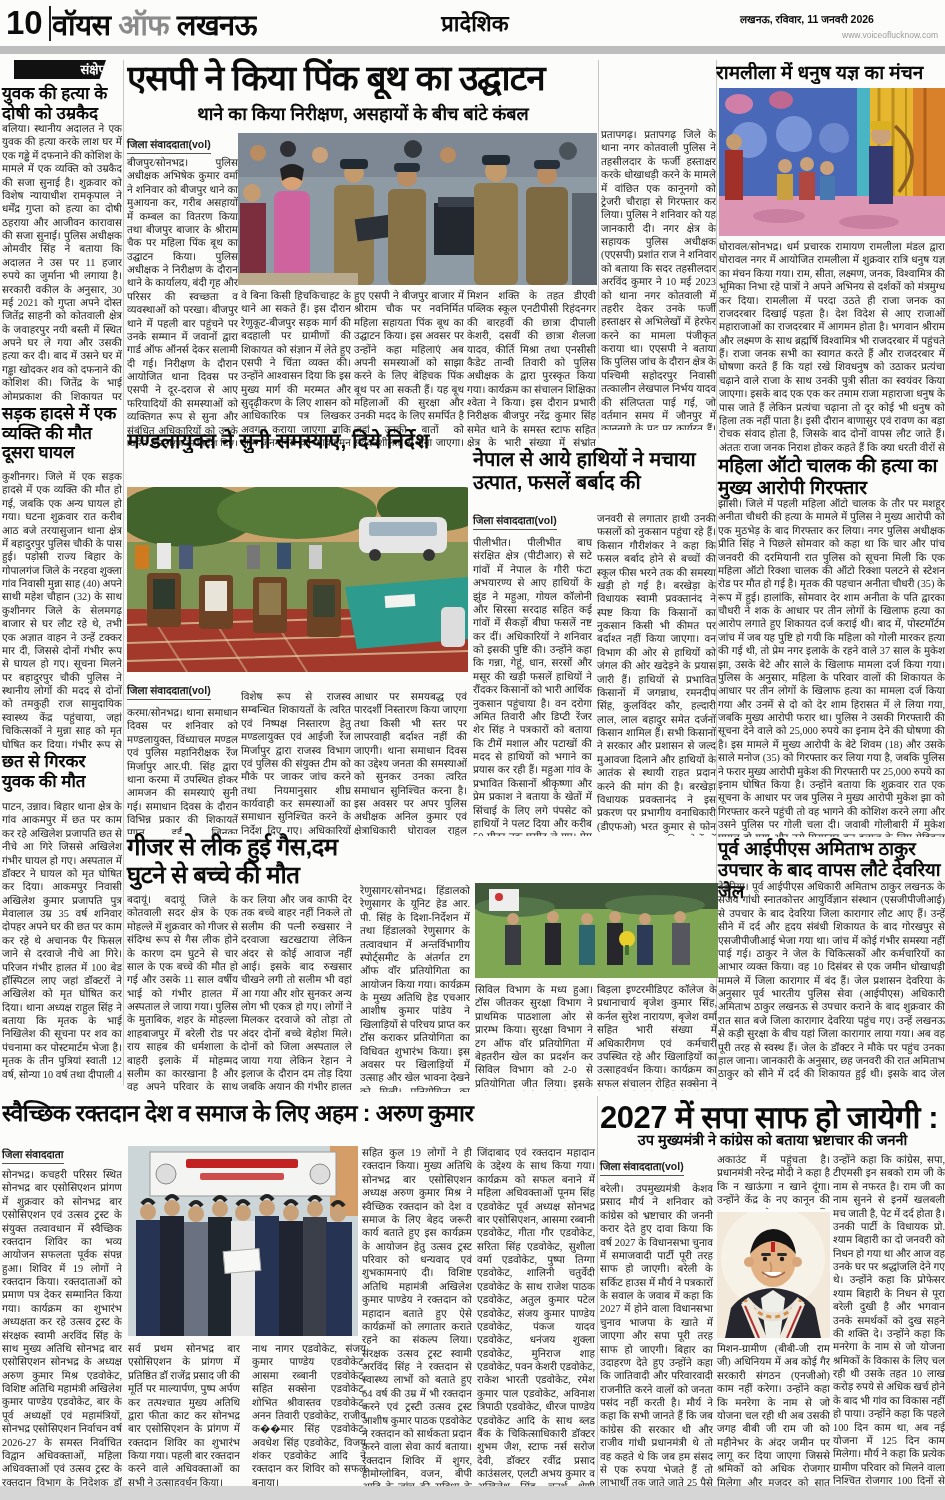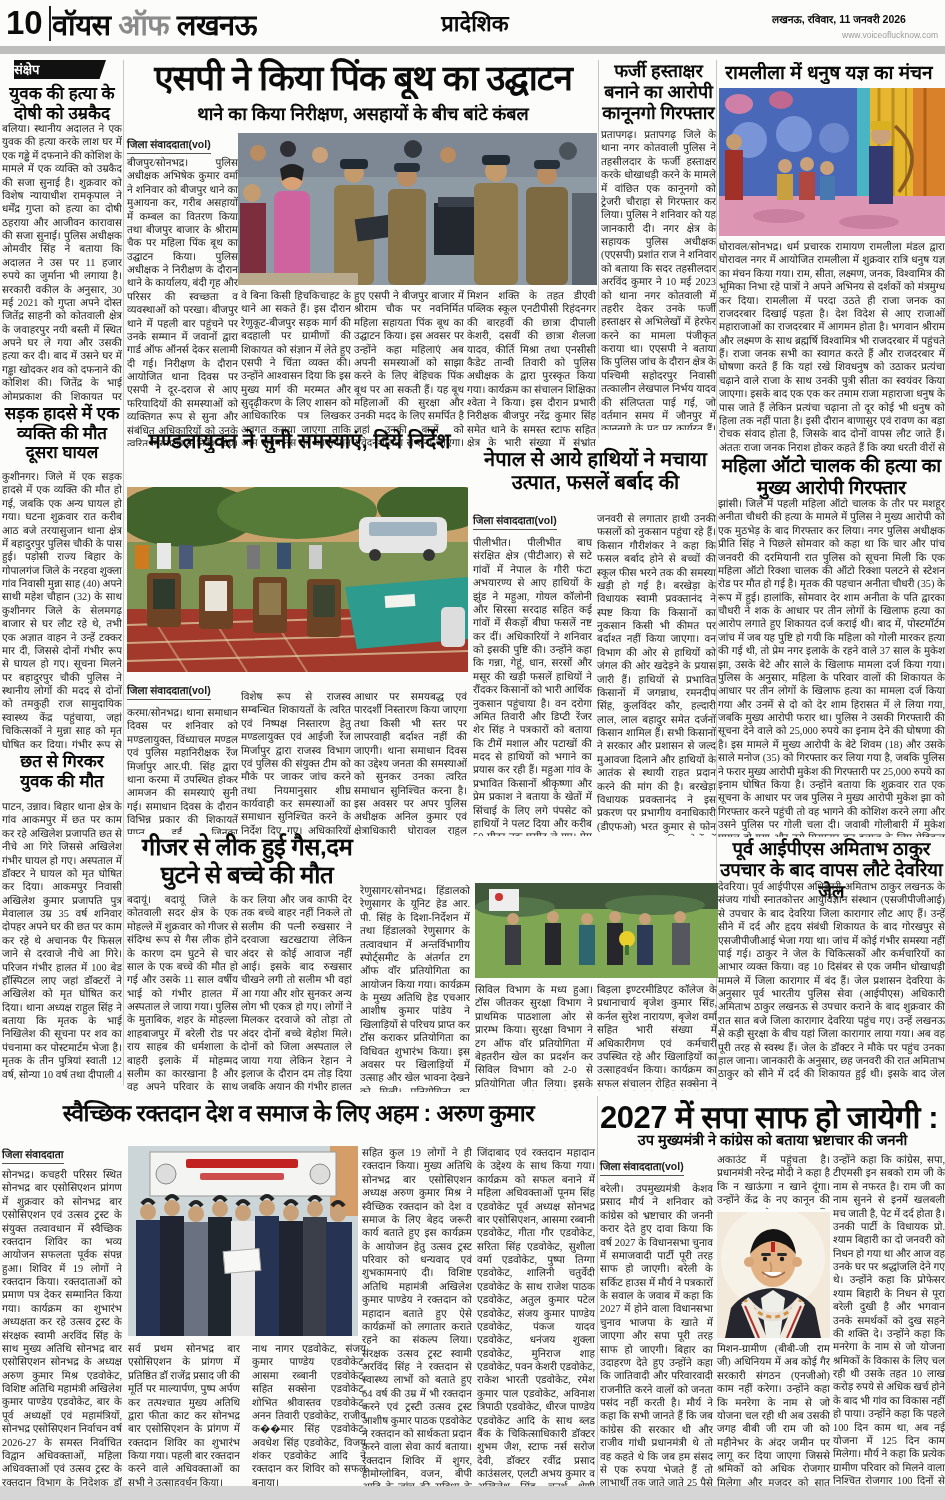--- a/index.html
+++ b/index.html
@@ -1,52 +1,52 @@
 <!DOCTYPE html>
 <html><head>
 <meta charset="utf-8">
 <style>
   html,body{margin:0;padding:0;background:#ffffff;}
   #page{position:relative;width:945px;height:1500px;background:#fcfcfa;overflow:hidden;
         font-family:"Liberation Serif",serif;color:#1c1c1c;}
   .abs{position:absolute;}
   .body-col{font-size:10.3px;line-height:1.3;text-align:justify;overflow:hidden;
             word-break:break-word;color:#222;}
-  .hl{font-family:"Liberation Sans",sans-serif;font-weight:700;color:#0c0c0c;line-height:1.16;text-align:center;}
+  .hl{font-family:"Liberation Sans",sans-serif;font-weight:700;color:#0c0c0c;line-height:1.16;}
   .nowrap{white-space:nowrap;overflow:hidden;}
   .byline{font-size:10.5px;font-weight:700;font-family:"Liberation Sans",sans-serif;
           border-bottom:1.5px solid #555;padding-bottom:2px;display:inline-block;}
   .vrule{position:absolute;width:1px;background:#c6c6c6;}
   .photo{position:absolute;overflow:hidden;background:#dddddd;}
   .photo svg{display:block;}
   .graybar{position:absolute;left:0;width:945px;background:#bdbdbd;}
 </style>
 </head>
 <body>
 
 <div id="page">
 
   <div class="abs hl" style="left:6px;top:6px;font-size:33px;border-right:2px solid #222;padding-right:6px;line-height:1.05;">10</div>
   <div class="abs hl nowrap" style="left:52px;top:9px;font-size:29px;letter-spacing:-0.5px;">
     <span>वॉयस</span>
     <span style="color:#8a8a8a;">ऑफ</span>
     <span>लखनऊ</span>
   </div>
   <div class="abs hl" style="left:380px;top:11px;width:190px;text-align:center;font-size:22px;">प्रादेशिक</div>
-  <div class="abs hl" style="left:740px;top:13px;width:198px;text-align:center;font-size:10.5px;">लखनऊ, रविवार, 11 जनवरी 2026</div>
+  <div class="abs hl" style="left:740px;top:13px;width:198px;text-align:left;font-size:10.5px;">लखनऊ, रविवार, 11 जनवरी 2026</div>
   <div class="abs" style="left:740px;top:30px;width:198px;text-align:right;font-size:8.5px;color:#9a9a9a;font-family:'Liberation Sans',sans-serif;">www.voiceoflucknow.com</div>
   <div class="graybar" style="top:46px;height:8px;"></div>
 
   <div class="vrule" style="left:123px;top:60px;height:1026px;"></div>
   <div class="vrule" style="left:598px;top:60px;height:378px;"></div>
   <div class="vrule" style="left:716px;top:60px;height:1030px;"></div>
   <div class="vrule" style="left:597px;top:1096px;height:390px;"></div>
 
   <div class="abs" style="left:14px;top:60px;width:92px;height:19px;background:#111;clip-path:polygon(0 0,100% 0,93% 100%,0 100%);">
-    <div class="hl" style="color:#fff;font-size:13px;text-align:left;line-height:19px;">संक्षेप</div>
+    <div class="hl" style="color:#fff;font-size:13px;text-align:right;line-height:19px;">संक्षेप</div>
   </div>
   <div class="abs hl" style="left:2px;top:84px;width:120px;font-size:17px;">युवक की हत्या के दोषी को उम्रकैद</div>
   <div class="abs body-col" style="left:2px;top:122px;width:120px;height:278px;">बलिया। स्थानीय अदालत ने एक युवक की हत्या करके लाश घर में एक गड्ढे में दफनाने की कोशिश के मामले में एक व्यक्ति को उम्रकैद की सजा सुनाई है। शुक्रवार को विशेष न्यायाधीश रामकृपाल ने धर्मेंद्र गुप्ता को हत्या का दोषी ठहराया और आजीवन कारावास की सजा सुनाई। पुलिस अधीक्षक ओमवीर सिंह ने बताया कि अदालत ने उस पर 11 हजार रुपये का जुर्माना भी लगाया है। सरकारी वकील के अनुसार, 30 मई 2021 को गुप्ता अपने दोस्त जितेंद्र साहनी को कोतवाली क्षेत्र के जवाहरपुर नयी बस्ती में स्थित अपने घर ले गया और उसकी हत्या कर दी। बाद में उसने घर में गड्ढा खोदकर शव को दफनाने की कोशिश की। जितेंद्र के भाई ओमप्रकाश की शिकायत पर पुलिस ने गुप्ता के खिलाफ हत्या और बंधक बनाने का मामला दर्ज किया। जांच के बाद पुलिस ने अदालत में आरोप पत्र दाखिल किया था।</div>
   <div class="abs hl" style="left:2px;top:404px;width:120px;font-size:17px;">सड़क हादसे में एक व्यक्ति की मौत दूसरा घायल</div>
   <div class="abs body-col" style="left:2px;top:470px;width:120px;height:278px;">कुशीनगर। जिले में एक सड़क हादसे में एक व्यक्ति की मौत हो गई, जबकि एक अन्य घायल हो गया। घटना शुक्रवार रात करीब आठ बजे तरयासुजान थाना क्षेत्र में बहादुरपुर पुलिस चौकी के पास हुई। पड़ोसी राज्य बिहार के गोपालगंज जिले के नरहवा शुक्ला गांव निवासी मुन्ना साह (40) अपने साथी महेश चौहान (32) के साथ कुशीनगर जिले के सेलमगढ़ बाजार से घर लौट रहे थे, तभी एक अज्ञात वाहन ने उन्हें टक्कर मार दी, जिससे दोनों गंभीर रूप से घायल हो गए। सूचना मिलने पर बहादुरपुर चौकी पुलिस ने स्थानीय लोगों की मदद से दोनों को तमकुही राज सामुदायिक स्वास्थ्य केंद्र पहुंचाया, जहां चिकित्सकों ने मुन्ना साह को मृत घोषित कर दिया। गंभीर रूप से घायल महेश चौहान को प्राथमिक उपचार के बाद कुशीनगर मेडिकल कॉलेज रेफर कर दिया गया है। पुलिस ने शव को पोस्टमार्टम के लिए भेज दिया है।</div>
   <div class="abs hl" style="left:2px;top:752px;width:120px;font-size:17px;">छत से गिरकर युवक की मौत</div>
   <div class="abs body-col" style="left:2px;top:800px;width:120px;height:280px;">पाटन, उन्नाव। बिहार थाना क्षेत्र के गांव आकमपुर में छत पर काम कर रहे अखिलेश प्रजापति छत से नीचे आ गिरे जिससे अखिलेश गंभीर घायल हो गए। अस्पताल में डॉक्टर ने घायल को मृत घोषित कर दिया। आकमपुर निवासी अखिलेश कुमार प्रजापति पुत्र मेवालाल उम्र 35 वर्ष शनिवार दोपहर अपने घर की छत पर काम कर रहे थे अचानक पैर फिसल जाने से दरवाजे नीचे आ गिरे। परिजन गंभीर हालत में 100 बेड हॉस्पिटल लाए जहां डॉक्टरों ने अखिलेश को मृत घोषित कर दिया। थाना अध्यक्ष राहुल सिंह ने बताया कि मृतक के भाई निखिलेश की सूचना पर शव का पंचनामा कर पोस्टमार्टम भेजा है। मृतक के तीन पुत्रियां स्वाती 12 वर्ष, सोन्या 10 वर्ष तथा दीपाली 4 वर्ष है। घटना के बाद पत्नी रीतिका का रो रो कर बुरा हाल है। मृतक के भाई प्रकाश चंद और निखिलेश है।</div>
 
   <div class="abs hl" style="left:127px;top:104px;width:472px;font-size:18px;text-align:center;">थाने का किया निरीक्षण, असहायों के बीच बांटे कंबल</div>
   <div class="abs hl nowrap" style="left:127px;top:58px;width:472px;font-size:35px;letter-spacing:-1px;">एसपी ने किया पिंक बूथ का उद्घाटन</div>
@@ -85,21 +85,20 @@
       <rect x="334" y="60" width="25" height="92" fill="#5b636c"></rect>
       <rect x="0" y="140" width="120" height="12" fill="#b8a98c"></rect>
     </svg>
   </div>
 
   <div class="abs body-col" style="left:127px;top:156px;width:111px;height:290px;">बीजपुर/सोनभद्र। पुलिस अधीक्षक अभिषेक कुमार वर्मा ने शनिवार को बीजपुर थाने का मुआयना कर, गरीब असहायों में कम्बल का वितरण किया तथा बीजपुर बाजार के श्रीराम चैक पर महिला पिंक बूथ का उद्घाटन किया। पुलिस अधीक्षक ने निरीक्षण के दौरान थाने के कार्यालय, बंदी गृह और परिसर की स्वच्छता व व्यवस्थाओं को परखा। बीजपुर थाने में पहली बार पहुंचने पर उनके सम्मान में जवानों द्वारा गार्ड ऑफ ऑनर्स देकर सलामी दी गई। निरीक्षण के दौरान आयोजित थाना दिवस पर एसपी ने दूर-दराज से आए फरियादियों की समस्याओं को व्यक्तिगत रूप से सुना और संबंधित अधिकारियों को उनके त्वरित निस्तारण के निर्देश दिए। कड़ाके की ठंड को देखते हुए एसपी ने ग्रामीणों के बीच कंबल वितरण भी किया। उन्होंने स्थानीय लोगों को आश्वस्त किया कि पुलिस उनकी सेवा के लिए सदैव तत्पर है और किसी भी समस्या की स्थिति में</div>
   <div class="abs body-col" style="left:241px;top:289px;width:110px;height:158px;">वे बिना किसी हिचकिचाहट के थाने आ सकते हैं। इस दौरान रेणुकूट-बीजपुर सड़क मार्ग की बदहाली पर ग्रामीणों की शिकायत को संज्ञान में लेते हुए एसपी ने चिंता व्यक्त की। उन्होंने आश्वासन दिया कि इस मुख्य मार्ग की मरम्मत और सुदृढ़ीकरण के लिए शासन को आधिकारिक पत्र लिखकर अवगत कराया जाएगा ताकि आम जनमानस को आवागमन में हो रही दिक्कतों से राहत मिल सके। महिला सुरक्षा और सशक्तिकरण की दिशा में कदम बढ़ाते</div>
   <div class="abs body-col" style="left:354px;top:289px;width:110px;height:158px;">हुए एसपी ने बीजपुर बाजार में श्रीराम चौक पर नवनिर्मित महिला सहायता पिंक बूथ का उद्घाटन किया। इस अवसर पर उन्होंने कहा महिलाएं अब अपनी समस्याओं को साझा करने के लिए बेहिचक पिंक बूथ पर आ सकती हैं। यह बूथ महिलाओं की सुरक्षा और उनकी मदद के लिए समर्पित है जहां उनकी बातों को संवेदनशीलता से सुना जाएगा। कार्यक्रम के शुरूआत में क्षेत्राधिकारी सीओ दुद्धी राजेश कुमार राय ने पुलिस अधीक्षक को बुके भेंट कर उनका स्वागत किया।</div>
   <div class="abs body-col" style="left:467px;top:289px;width:129px;height:158px;">मिशन शक्ति के तहत डीएवी पब्लिक स्कूल एनटीपीसी रिहंदनगर की बारहवीं की छात्रा दीपाली केशरी, दसवीं की छात्रा शैलजा यादव, कीर्ति मिश्रा तथा एनसीसी कैडेट तान्वी तिवारी को पुलिस अधीक्षक के द्वारा पुरस्कृत किया गया। कार्यक्रम का संचालन शिक्षिका श्वेता ने किया। इस दौरान प्रभारी निरीक्षक बीजपुर नरेंद्र कुमार सिंह समेत थाने के समस्त स्टाफ सहित क्षेत्र के भारी संख्या में संभ्रांत नागरिक और ग्रामीण उपस्थित रहे।</div>
 
-  <div class="abs hl" style="left:601px;top:61px;width:115px;font-size:18px;">फर्जी हस्ताक्षर बनाने का आरोपी कानूनगो गिरफ्तार</div>
   <div class="abs body-col" style="left:601px;top:128px;width:115px;height:302px;">प्रतापगढ़। प्रतापगढ़ जिले के थाना नगर कोतवाली पुलिस ने तहसीलदार के फर्जी हस्ताक्षर करके धोखाधड़ी करने के मामले में वांछित एक कानूनगो को ट्रेजरी चौराहा से गिरफ्तार कर लिया। पुलिस ने शनिवार को यह जानकारी दी। नगर क्षेत्र के सहायक पुलिस अधीक्षक (एएसपी) प्रशांत राज ने शनिवार को बताया कि सदर तहसीलदार अरविंद कुमार ने 10 मई 2023 को थाना नगर कोतवाली में तहरीर देकर उनके फर्जी हस्ताक्षर से अभिलेखों में हेरफेर करने का मामला पंजीकृत कराया था। एएसपी ने बताया कि पुलिस जांच के दौरान क्षेत्र के पश्चिमी सहोदरपुर निवासी तत्कालीन लेखपाल निर्भय यादव की संलिप्तता पाई गई, जो वर्तमान समय में जौनपुर में कानूनगो के पद पर कार्यरत हैं। लेखपाल ने एक व्यक्ति के पक्ष में जमीन करने के लिए यह धोखाधड़ी की थी। उन्होंने बताया कि पुलिस ने शुक्रवार को मुखबिर की सूचना पर थाना क्षेत्र के ट्रेजरी चौराहे से आरोपी निर्भय यादव को गिरफ्तार कर लिया। पुलिस ने आरोपी के विरुद्ध विधिक कार्यवाही कर उसे जेल भेज दिया है।</div>
 
   <div class="abs hl nowrap" style="left:716px;top:62px;width:226px;font-size:19px;">रामलीला में धनुष यज्ञ का मंचन</div>
   <div class="photo" style="left:719px;top:88px;width:226px;height:148px;">
     <svg width="226" height="148" viewBox="0 0 226 148">
       <rect width="226" height="148" fill="#4a68b8"></rect>
       <circle cx="30" cy="52" r="18" fill="#7a94d8"></circle>
         <circle cx="75" cy="46" r="18" fill="#7a94d8"></circle>
         <circle cx="115" cy="50" r="15" fill="#6d88cc"></circle>
       <ellipse cx="20" cy="16" rx="14" ry="10" fill="#d080a8"></ellipse>

